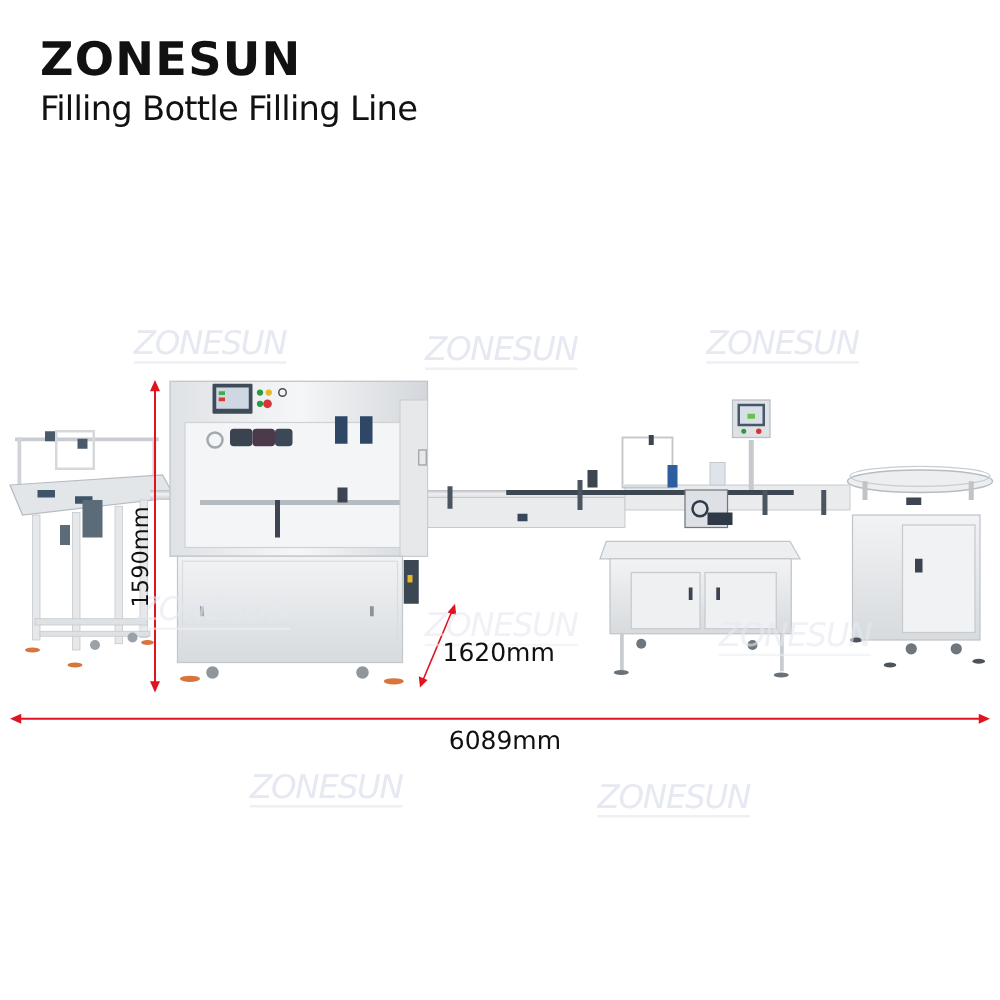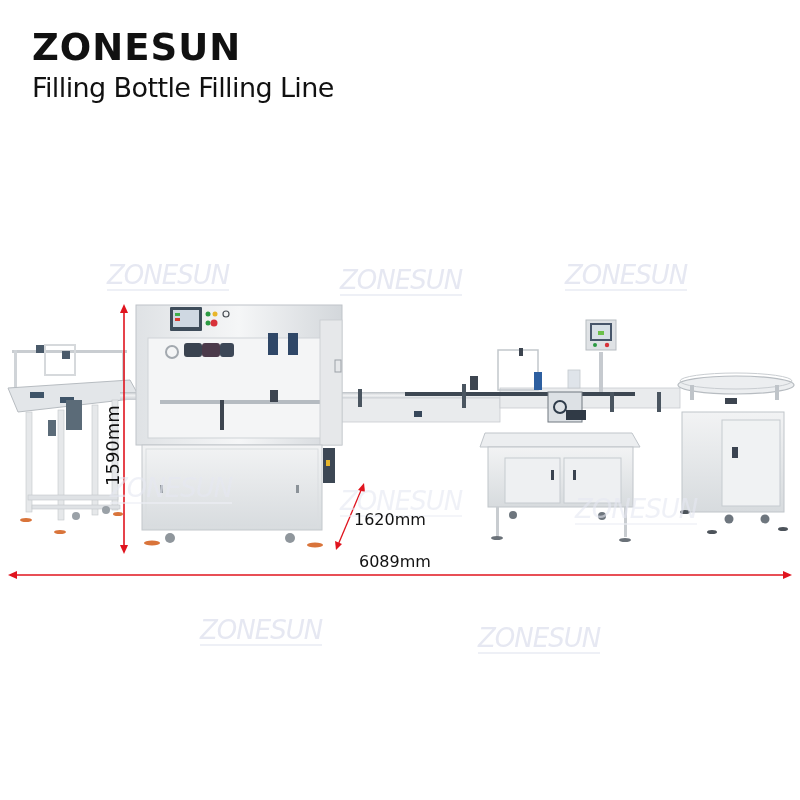--- a/index.html
+++ b/index.html
@@ -1,21 +1,21 @@
 <!DOCTYPE html>
 <html><head>
 <meta charset="utf-8">
 <style>
   html,body{margin:0;padding:0;background:#ffffff;}
   body{width:800px;height:800px;position:relative;overflow:hidden;font-family:"DejaVu Sans","Liberation Sans",sans-serif;}
   .brand{position:absolute;left:32px;top:26px;font-size:37px;font-weight:bold;letter-spacing:1px;color:#111;font-family:"DejaVu Sans",sans-serif;}
   .subtitle{position:absolute;left:32px;top:72px;font-size:27px;color:#111;font-family:"DejaVu Sans",sans-serif;letter-spacing:-0.6px;}
   .wm{position:absolute;font-size:26px;font-style:italic;color:#e6e8f2;font-family:"DejaVu Sans",sans-serif;letter-spacing:-1px;border-bottom:2px solid #eef0f6;padding-bottom:1px;line-height:1;}
   .scene{position:absolute;left:0;top:0;width:800px;height:800px;}
-  .dim-text{position:absolute;font-size:16px;color:#111;font-family:"DejaVu Sans",sans-serif;}
+  .dim-text{position:absolute;font-size:20px;color:#111;font-family:"DejaVu Sans",sans-serif;}
   .dim-vert{position:absolute;font-size:18px;color:#111;transform:rotate(-90deg);transform-origin:left top;font-family:"DejaVu Sans",sans-serif;}
 </style>
 </head>
 <body>
 
 <div class="brand">ZONESUN</div>
 <div class="subtitle">Filling Bottle Filling Line</div>
 
 <div class="wm" style="left:107px;top:262px;">ZONESUN</div>
 <div class="wm" style="left:340px;top:267px;">ZONESUN</div>
@@ -200,13 +200,13 @@
     <polygon points="792,575 783,571 783,579" stroke="none"></polygon>
   </g>
 </svg>
 
 <div class="wm" style="left:110px;top:475px;opacity:0.6;">ZONESUN</div>
 <div class="wm" style="left:340px;top:488px;opacity:0.6;">ZONESUN</div>
 <div class="wm" style="left:575px;top:496px;opacity:0.6;">ZONESUN</div>
 
 <div class="dim-vert" style="left:102px;top:486px;">1590mm</div>
 <div class="dim-text" style="left:354px;top:510px;">1620mm</div>
-<div class="dim-text" style="left:359px;top:552px;text-align:center;">6089mm</div>
+<div class="dim-text" style="left:359px;top:580px;text-align:center;">6089mm</div>
 
 </body></html>

